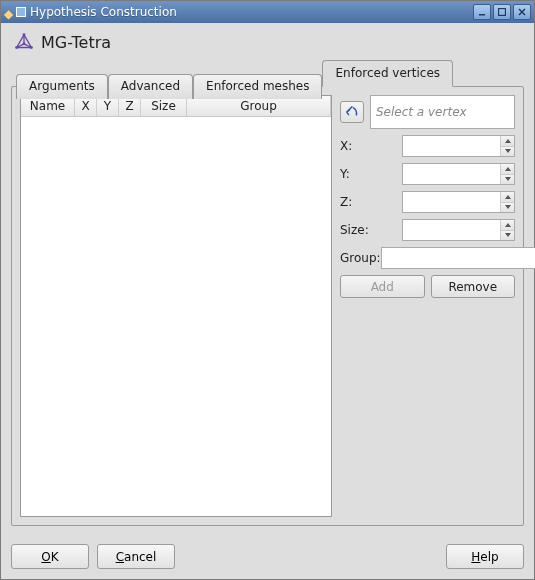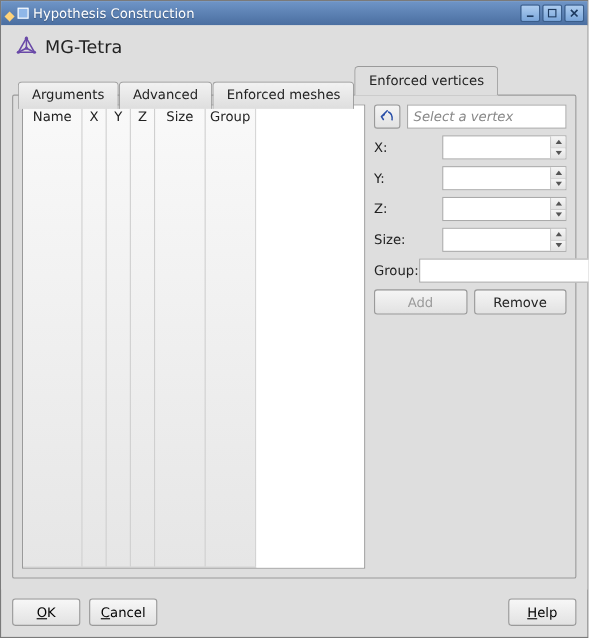--- a/index.html
+++ b/index.html
@@ -14,48 +14,48 @@
   .titlebar .wbtn svg { width:8px; height:8px; }
   .body { flex:1; padding:8px 10px 10px 10px; display:flex; flex-direction:column; background:#dedede; }
   .heading-row { display:flex; align-items:center; gap:6px; margin-bottom:8px; padding-left:2px;}
   .heading-row .icon { width:22px; height:22px; }
   .heading-row .htext { font-size:16px; color:#222; }
   .tabstrip { display:flex; position:relative; top:1px; z-index:2; padding-left:5px;}
   .tab { padding:4px 12px 5px 12px; border:1px solid #9a9a9a; border-bottom:none; margin-right:0px; background:linear-gradient(to bottom,#f2f2f2,#dedede); border-top-left-radius:4px; border-top-right-radius:4px; color:#222; cursor:pointer; font-size:12px; position:relative; }
   .tab.active { background:#dedede; border-bottom:1px solid #dedede; top:0; padding-top:5px; padding-bottom:6px; margin-top:-2px; z-index:3;}
   .tab:not(.active){ top:12px; }
   .tabpanel { flex:1; border:1px solid #9a9a9a; background:#dedede; padding:8px; display:flex; gap:8px; border-radius:2px; }
-  .table-wrap { flex:1; border:1px solid #9a9a9a; background:#fff; display:flex; flex-direction:row; min-width:0; }
+  .table-wrap { flex:1; border:1px solid #9a9a9a; background:#fff; display:flex; flex-direction:column; min-width:0; }
   .thead { display:flex; background:linear-gradient(to bottom,#f9f9f9,#e6e6e6); border-bottom:1px solid #c8c8c8; }
   .th { padding:3px 4px; border-right:1px solid #cfcfcf; text-align:center; color:#222; font-size:12px; overflow:hidden; }
   .th:last-child { border-right:1px solid #cfcfcf; }
   .th.name { width:54px; }
   .th.x, .th.y, .th.z { width:22px; }
   .th.size { width:46px; }
   .th.group { flex:1; }
   .tbody { flex:1; background:#fff; }
   .side { width:175px; display:flex; flex-direction:column; gap:6px; }
   .side-row { display:flex; align-items:center; gap:6px; }
   .pick-btn { width:24px; height:22px; border:1px solid #9a9a9a; background:linear-gradient(to bottom,#f5f5f5,#e2e2e2); border-radius:3px; display:flex; align-items:center; justify-content:center; cursor:pointer; }
   .pick-btn svg { width:14px; height:14px; }
-  .vsel { flex:1; height:22px; border:1px solid #aaa; background:#fff; color:#888; padding:0 5px; display:flex; align-items:center; font-style:italic; }
+  .vsel { flex:1; height:34px; border:1px solid #aaa; background:#fff; color:#888; padding:0 5px; display:flex; align-items:center; font-style:italic; }
   .form-row { display:flex; align-items:center; }
   .form-row label { width:62px; color:#222; }
   .spin { flex:1; position:relative; }
   .spin input { width:100%; height:22px; border:1px solid #aaa; background:#fff; padding:0 16px 0 4px; font-size:12px; }
   .spin .arrows { position:absolute; right:1px; top:1px; bottom:1px; width:14px; display:flex; flex-direction:column; }
   .spin .arrows div { flex:1; border-left:1px solid #ccc; background:linear-gradient(to bottom,#f5f5f5,#e2e2e2); display:flex; align-items:center; justify-content:center; cursor:pointer;}
   .spin .arrows div:first-child { border-bottom:1px solid #ccc; }
   .spin .arrows svg { width:6px; height:4px; }
   .text-in { flex:1; height:22px; border:1px solid #aaa; background:#fff; padding:0 4px; font-size:12px; }
   .btn-row { display:flex; gap:6px; }
   .btn { flex:1; height:23px; border:1px solid #9a9a9a; background:linear-gradient(to bottom,#f5f5f5,#e2e2e2); border-radius:3px; display:flex; align-items:center; justify-content:center; cursor:pointer; color:#222; }
   .btn.disabled { color:#9a9a9a; cursor:default; }
   .footer { display:flex; padding:8px 10px 10px 10px; gap:8px; }
-  .fbtn { width:62px; height:25px; border:1px solid #9a9a9a; background:linear-gradient(to bottom,#f7f7f7,#e2e2e2); border-radius:3px; display:flex; align-items:center; justify-content:center; cursor:pointer; }
+  .fbtn { width:78px; height:25px; border:1px solid #9a9a9a; background:linear-gradient(to bottom,#f7f7f7,#e2e2e2); border-radius:3px; display:flex; align-items:center; justify-content:center; cursor:pointer; }
   .fbtn span.u { text-decoration:underline; }
   .spacer { flex:1; }
 </style>
 </head>
 <body>
 
 <div class="window">
   <div class="titlebar">
     <div class="sys-icons">
       <span style="color:#ffd37a;">◆</span>

